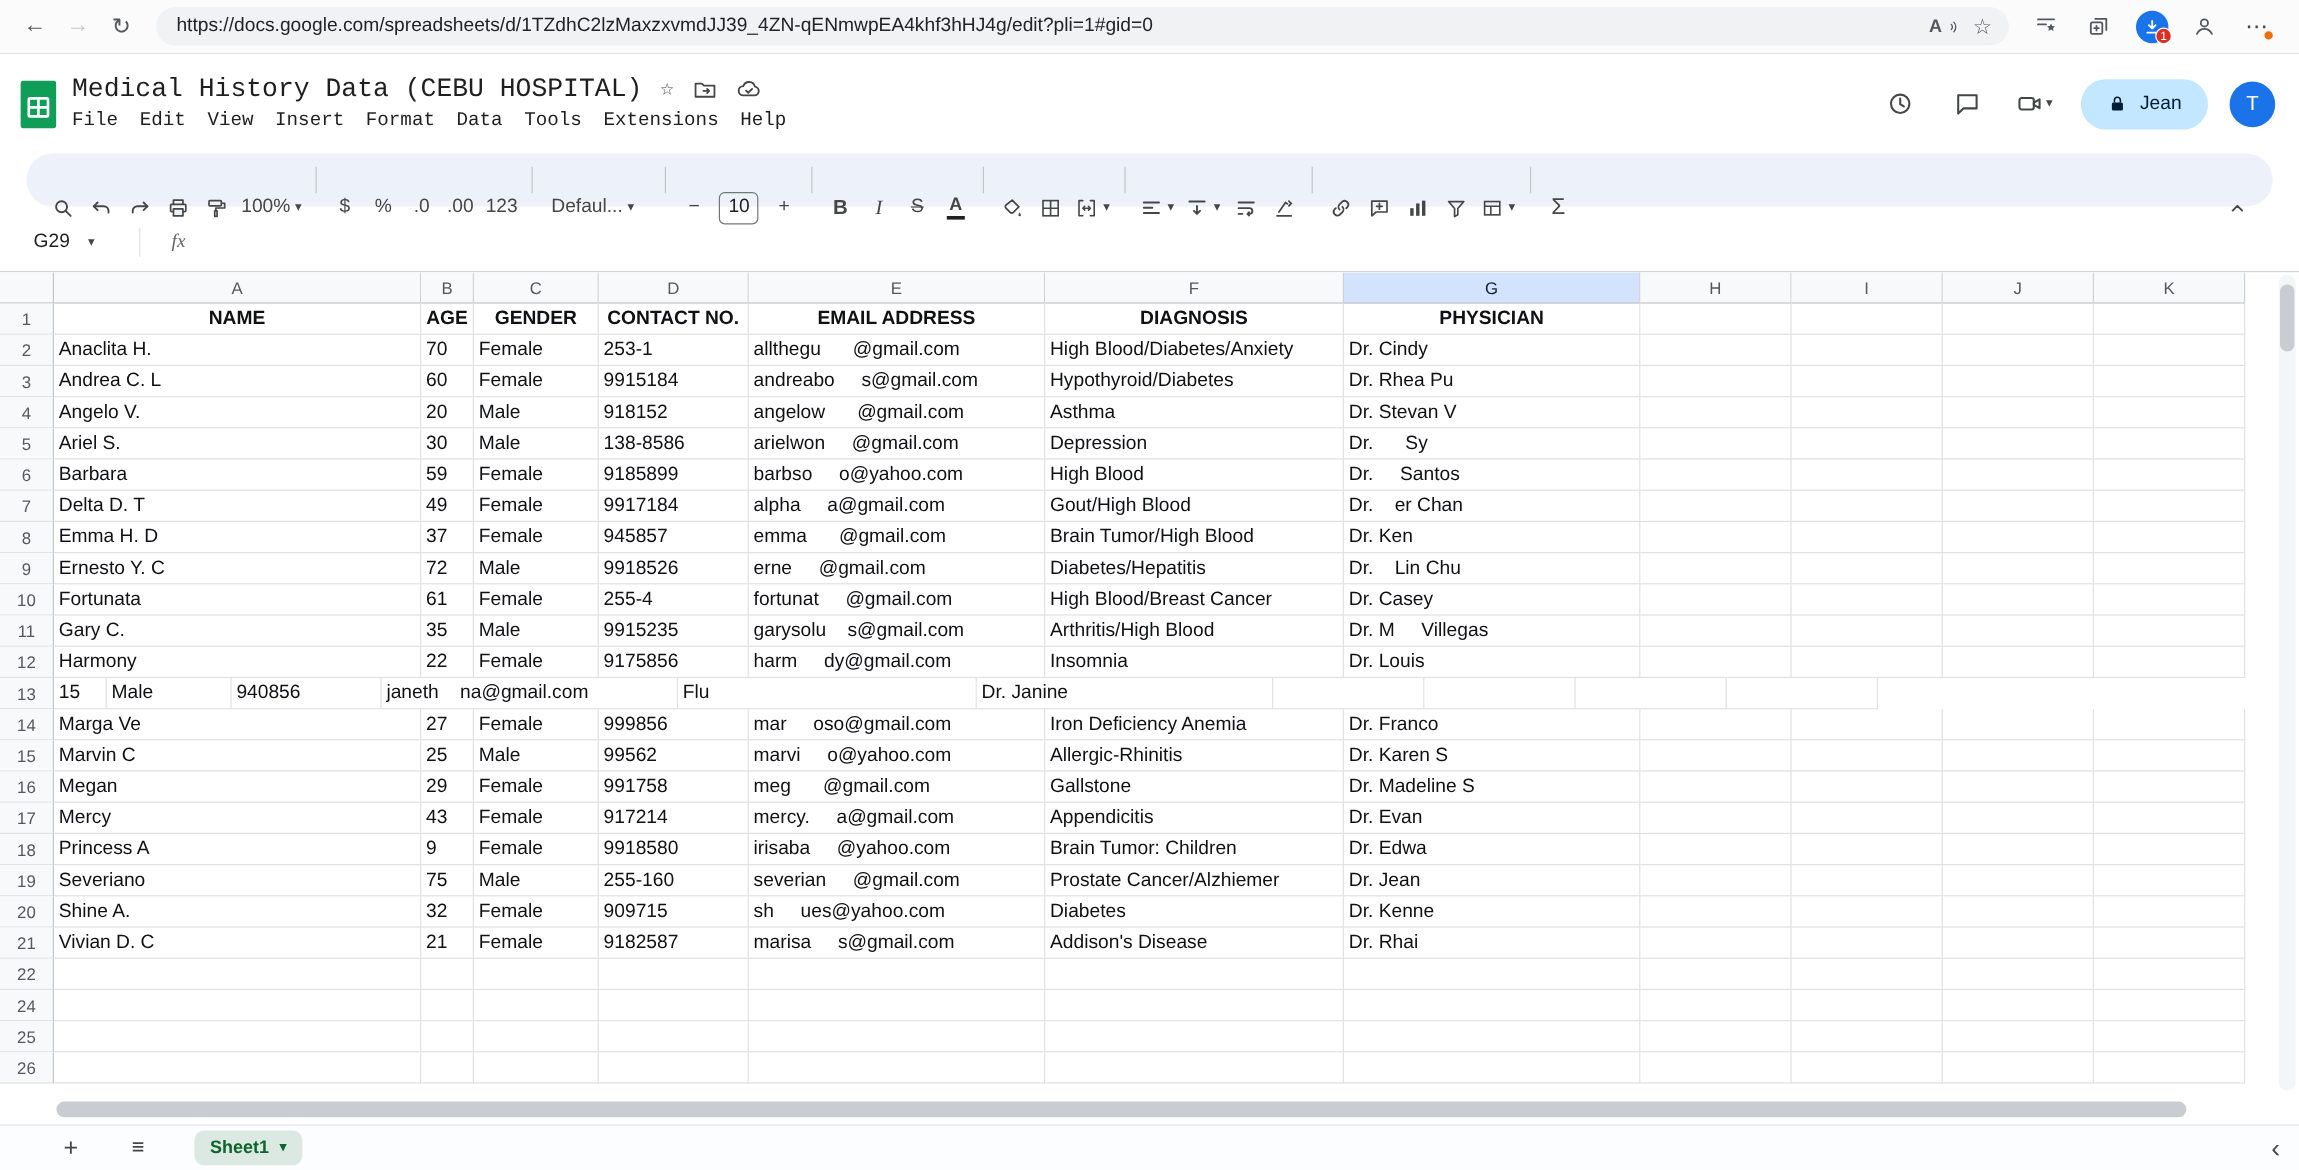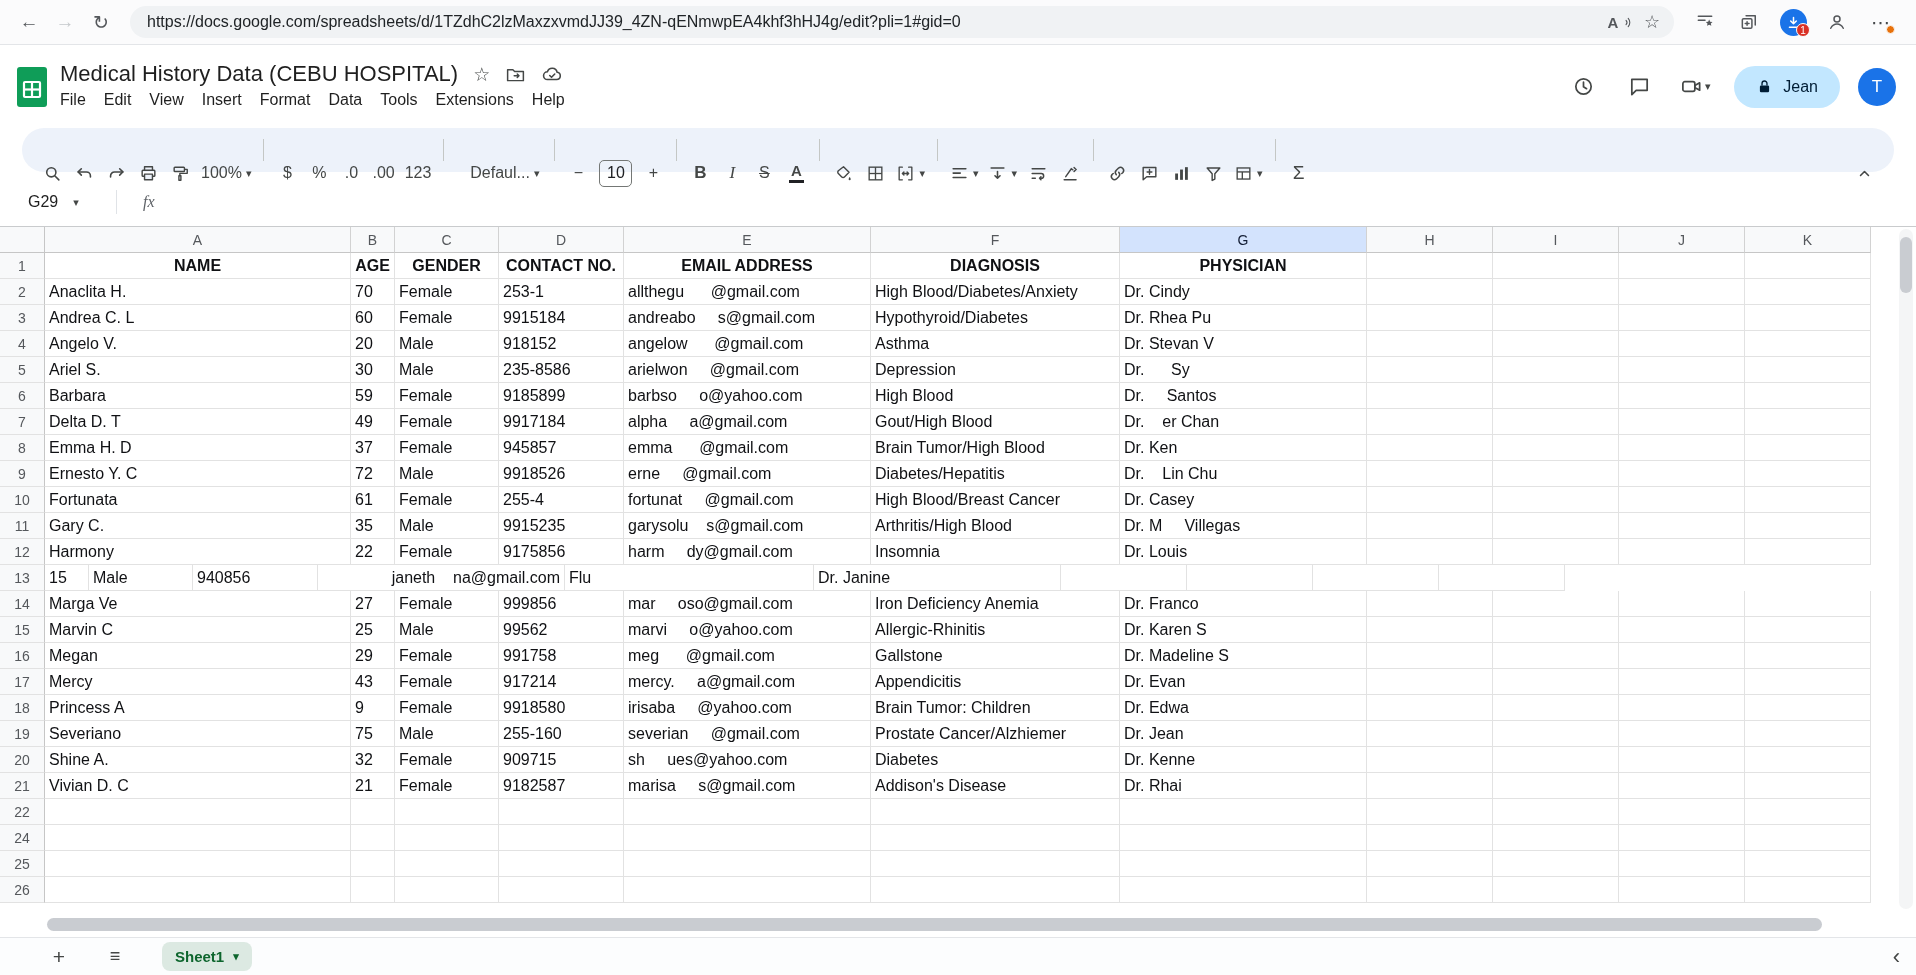--- a/index.html
+++ b/index.html
@@ -53,21 +53,21 @@
     border:1px solid #fbfbfc;
   }
   .dots { font-size:19px; letter-spacing:1px; color:#44474a; }
   .orange-dot {
     position:absolute; right:5px; bottom:5px; width:9px; height:9px;
     border-radius:50%; background:#e8710a; border:1px solid #fbfbfc;
   }
 
   
   .app-header { height:83px; display:flex; align-items:center; padding:0 20px 0 17px; background:#fff; }
-  .title-area { margin-left:13px; display:flex; flex-direction:column; justify-content:center; gap:1px; min-width:0; }
+  .title-area { margin-left:13px; display:flex; flex-direction:column; justify-content:center; gap:1px; min-width:0;font-family:Liberation Mono, monospace; }
   .title-row { display:flex; align-items:center; gap:15px; }
   .doc-title { font-size:22px; color:#1f1f1f; white-space:nowrap; }
   .mini-icon { color:#444746; font-size:19px; line-height:1; display:flex; align-items:center; }
   .menu-row { display:flex; margin-left:-9px; }
   .menu-item { font-size:16px; color:#1f1f1f; padding:3px 9px; border-radius:7px; cursor:default; }
   .header-actions { margin-left:auto; display:flex; align-items:center; gap:10px; }
   .act-btn { width:46px; height:46px; border-radius:50%; display:flex; align-items:center; justify-content:center; color:#444746; gap:2px; }
   .share-btn {
     height:42px; border-radius:21px; background:#c2e7ff; color:#001d35;
     display:flex; align-items:center; gap:10px; padding:0 22px; font-size:16px; font-weight:500;
@@ -85,21 +85,21 @@
     display:flex; align-items:center; padding:0 14px;
   }
   .tb {
     height:34px; min-width:32px; padding:0 5px; border-radius:7px; color:#444746;
     display:flex; align-items:center; justify-content:center; gap:4px;
     font-size:16px; flex:0 0 auto; cursor:default;margin-top:46px;
   }
   .tb svg { width:19px; height:19px; }
   .sep { width:1px; height:22px; background:#c4c7c5; margin:0 7px; flex:0 0 auto; }
   .caret { font-size:11px; color:#444746; line-height:1; }
-  .font-btn { width:96px; justify-content:flex-end; padding:0 8px; }
+  .font-btn { width:96px; justify-content:flex-start; padding:0 8px; }
   .size-box {
     width:33px; height:27px; border:1px solid #747775; border-radius:5px;
     display:flex; align-items:center; justify-content:center; font-size:16px; color:#202124;
   }
   .b-lbl { font-weight:bold; font-size:17px; }
   .i-lbl { font-style:italic; font-size:17px; font-family:"Liberation Serif", serif; }
   .s-lbl { text-decoration:line-through; font-size:16px; }
   .a-icon { display:flex; flex-direction:column; align-items:center; line-height:1; gap:2px; }
   .a-icon .a-ch { font-size:15px; font-weight:bold; }
   .a-icon .bar { width:15px; height:3.5px; background:#202124; }
@@ -562,21 +562,21 @@
         <div class="cell" style="width: 126px;"></div>
         <div class="cell" style="width: 126px;"></div>
         <div class="cell" style="width: 126px;"></div>
         <div class="cell" style="width: 126px;"></div>
       </div>
       <div class="grow">
         <div class="rowhdr">5</div>
         <div class="cell" style="width: 306px;">Ariel S.</div>
         <div class="cell" style="width: 44px;">30</div>
         <div class="cell" style="width: 104px;">Male</div>
-        <div class="cell" style="width: 125px;">235-8586</div>
+        <div class="cell" style="width: 125px;">138-8586</div>
         <div class="cell" style="width: 247px;">arielwon&nbsp;&nbsp;&nbsp;&nbsp;&nbsp;@gmail.com</div>
         <div class="cell" style="width: 249px;">Depression</div>
         <div class="cell" style="width: 247px;">Dr. &nbsp;&nbsp;&nbsp;&nbsp;&nbsp;Sy</div>
         <div class="cell" style="width: 126px;"></div>
         <div class="cell" style="width: 126px;"></div>
         <div class="cell" style="width: 126px;"></div>
         <div class="cell" style="width: 126px;"></div>
       </div>
       <div class="grow">
         <div class="rowhdr">6</div>
@@ -674,21 +674,21 @@
         <div class="cell" style="width: 126px;"></div>
         <div class="cell" style="width: 126px;"></div>
         <div class="cell" style="width: 126px;"></div>
         <div class="cell" style="width: 126px;"></div>
       </div>
       <div class="grow">
         <div class="rowhdr">13</div>
         <div class="cell" style="width: 44px;">15</div>
         <div class="cell" style="width: 104px;">Male</div>
         <div class="cell" style="width: 125px;">940856</div>
-        <div class="cell" style="width: 247px; text-align: right;">janeth&nbsp;&nbsp;&nbsp;&nbsp;na@gmail.com</div>
+        <div class="cell" style="width: 247px;">janeth&nbsp;&nbsp;&nbsp;&nbsp;na@gmail.com</div>
         <div class="cell" style="width: 249px;">Flu</div>
         <div class="cell" style="width: 247px;">Dr. Janine</div>
         <div class="cell" style="width: 126px;"></div>
         <div class="cell" style="width: 126px;"></div>
         <div class="cell" style="width: 126px;"></div>
         <div class="cell" style="width: 126px;"></div>
       </div>
       <div class="grow">
         <div class="rowhdr">14</div>
         <div class="cell" style="width: 306px;">Marga Ve</div>

